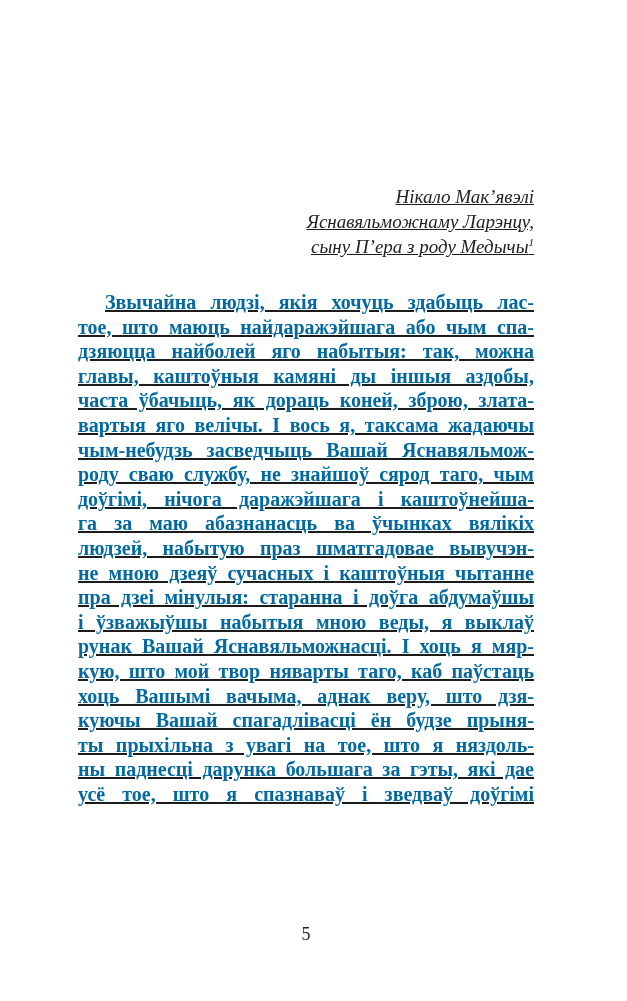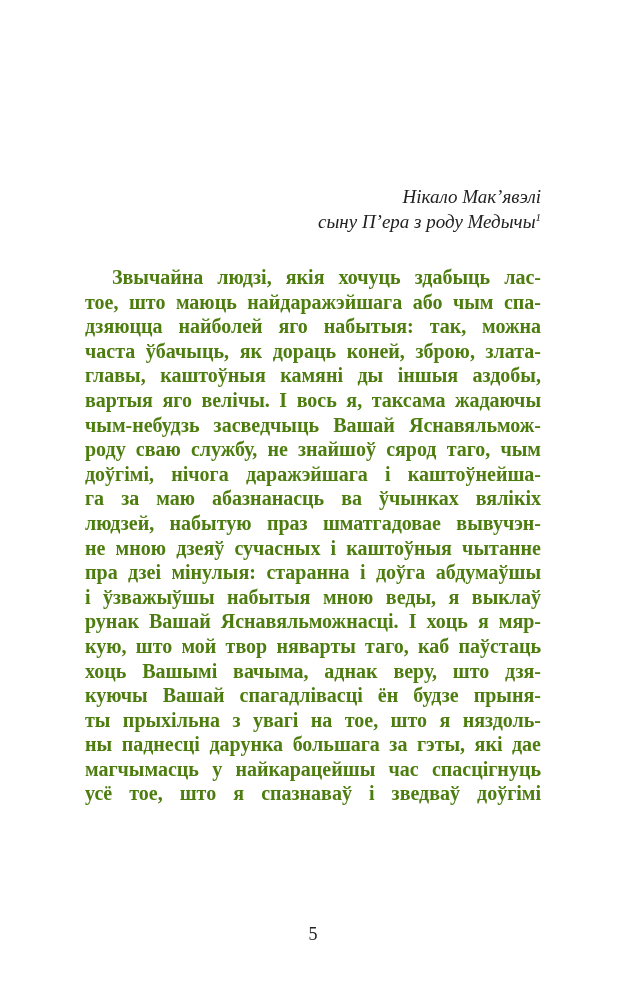--- a/index.html
+++ b/index.html
@@ -11,45 +11,46 @@
     position: relative;
     width: 627px;
     height: 1001px;
     background: #ffffff;
     font-family: "Liberation Serif", "DejaVu Serif", serif;
     color: #1c1c1c;
     overflow: hidden;
   }
   .text-column {
     position: absolute;
-    left: 85px;
+    left: 78px;
     top: 0;
     width: 456px;
     height: 100%;
+    text-decoration: underline;
   }
   .dedication {
     margin-top: 184px;
     text-align: right;
     font-style: italic;
     font-size: 19px;
     line-height: 25px;
     font-weight: 500;
     color: #222222;
   }
   .dedication sup {
     font-size: 11px;
     line-height: 0;
     vertical-align: super;
   }
   .body-text {
     margin-top: 31px;
     font-weight: 700;
     font-size: 20px;
     line-height: 24.6px;
-    color: #4d7c0f;
+    color: #0369a1;
   }
   .body-text .line {
     text-align: justify;
     text-align-last: justify;
     white-space: normal;
   }
   .body-text .line:first-child {
     text-indent: 27px;
   }
   .page-number {
@@ -64,44 +65,44 @@
   }
 </style>
 </head>
 <body>
 
 <div class="page">
   <div class="text-column">
 
     <div class="dedication">
       <div>Нікало Мак’явэлі</div>
+      <div>Яснавяльможнаму Ларэнцу,</div>
       <div><span>сыну П’ера з роду Медычы</span><sup>1</sup></div>
     </div>
 
     <div class="body-text">
         <div class="line">Звычайна людзі, якія хочуць здабыць лас-</div>
         <div class="line">тое, што маюць найдаражэйшага або чым спа-</div>
         <div class="line">дзяюцца найболей яго набытыя: так, можна</div>
+        <div class="line">главы, каштоўныя камяні ды іншыя аздобы,</div>
         <div class="line">часта ўбачыць, як дораць коней, зброю, злата-</div>
-        <div class="line">главы, каштоўныя камяні ды іншыя аздобы,</div>
         <div class="line">вартыя яго велічы. І вось я, таксама жадаючы</div>
         <div class="line">чым-небудзь засведчыць Вашай Яснавяльмож-</div>
         <div class="line">роду сваю службу, не знайшоў сярод таго, чым</div>
         <div class="line">доўгімі, нічога даражэйшага і каштоўнейша-</div>
         <div class="line">га за маю абазнанасць ва ўчынках вялікіх</div>
         <div class="line">людзей, набытую праз шматгадовае вывучэн-</div>
         <div class="line">не мною дзеяў сучасных і каштоўныя чытанне</div>
         <div class="line">пра дзеі мінулыя: старанна і доўга абдумаўшы</div>
         <div class="line">і ўзважыўшы набытыя мною веды, я выклаў</div>
         <div class="line">рунак Вашай Яснавяльможнасці. І хоць я мяр-</div>
         <div class="line">кую, што мой твор няварты таго, каб паўстаць</div>
         <div class="line">хоць Вашымі вачыма, аднак веру, што дзя-</div>
         <div class="line">куючы Вашай спагадлівасці ён будзе прыня-</div>
         <div class="line">ты прыхільна з увагі на тое, што я няздоль-</div>
         <div class="line">ны паднесці дарунка большага за гэты, які дае</div>
-        <div class="line">магчымасць у найкарацейшы час спасцігнуць</div>
         <div class="line">усё тое, што я спазнаваў і зведваў доўгімі</div>
       </div>
 
     <div class="page-number">5</div>
 
   </div>
 </div>
 
 </body></html>

